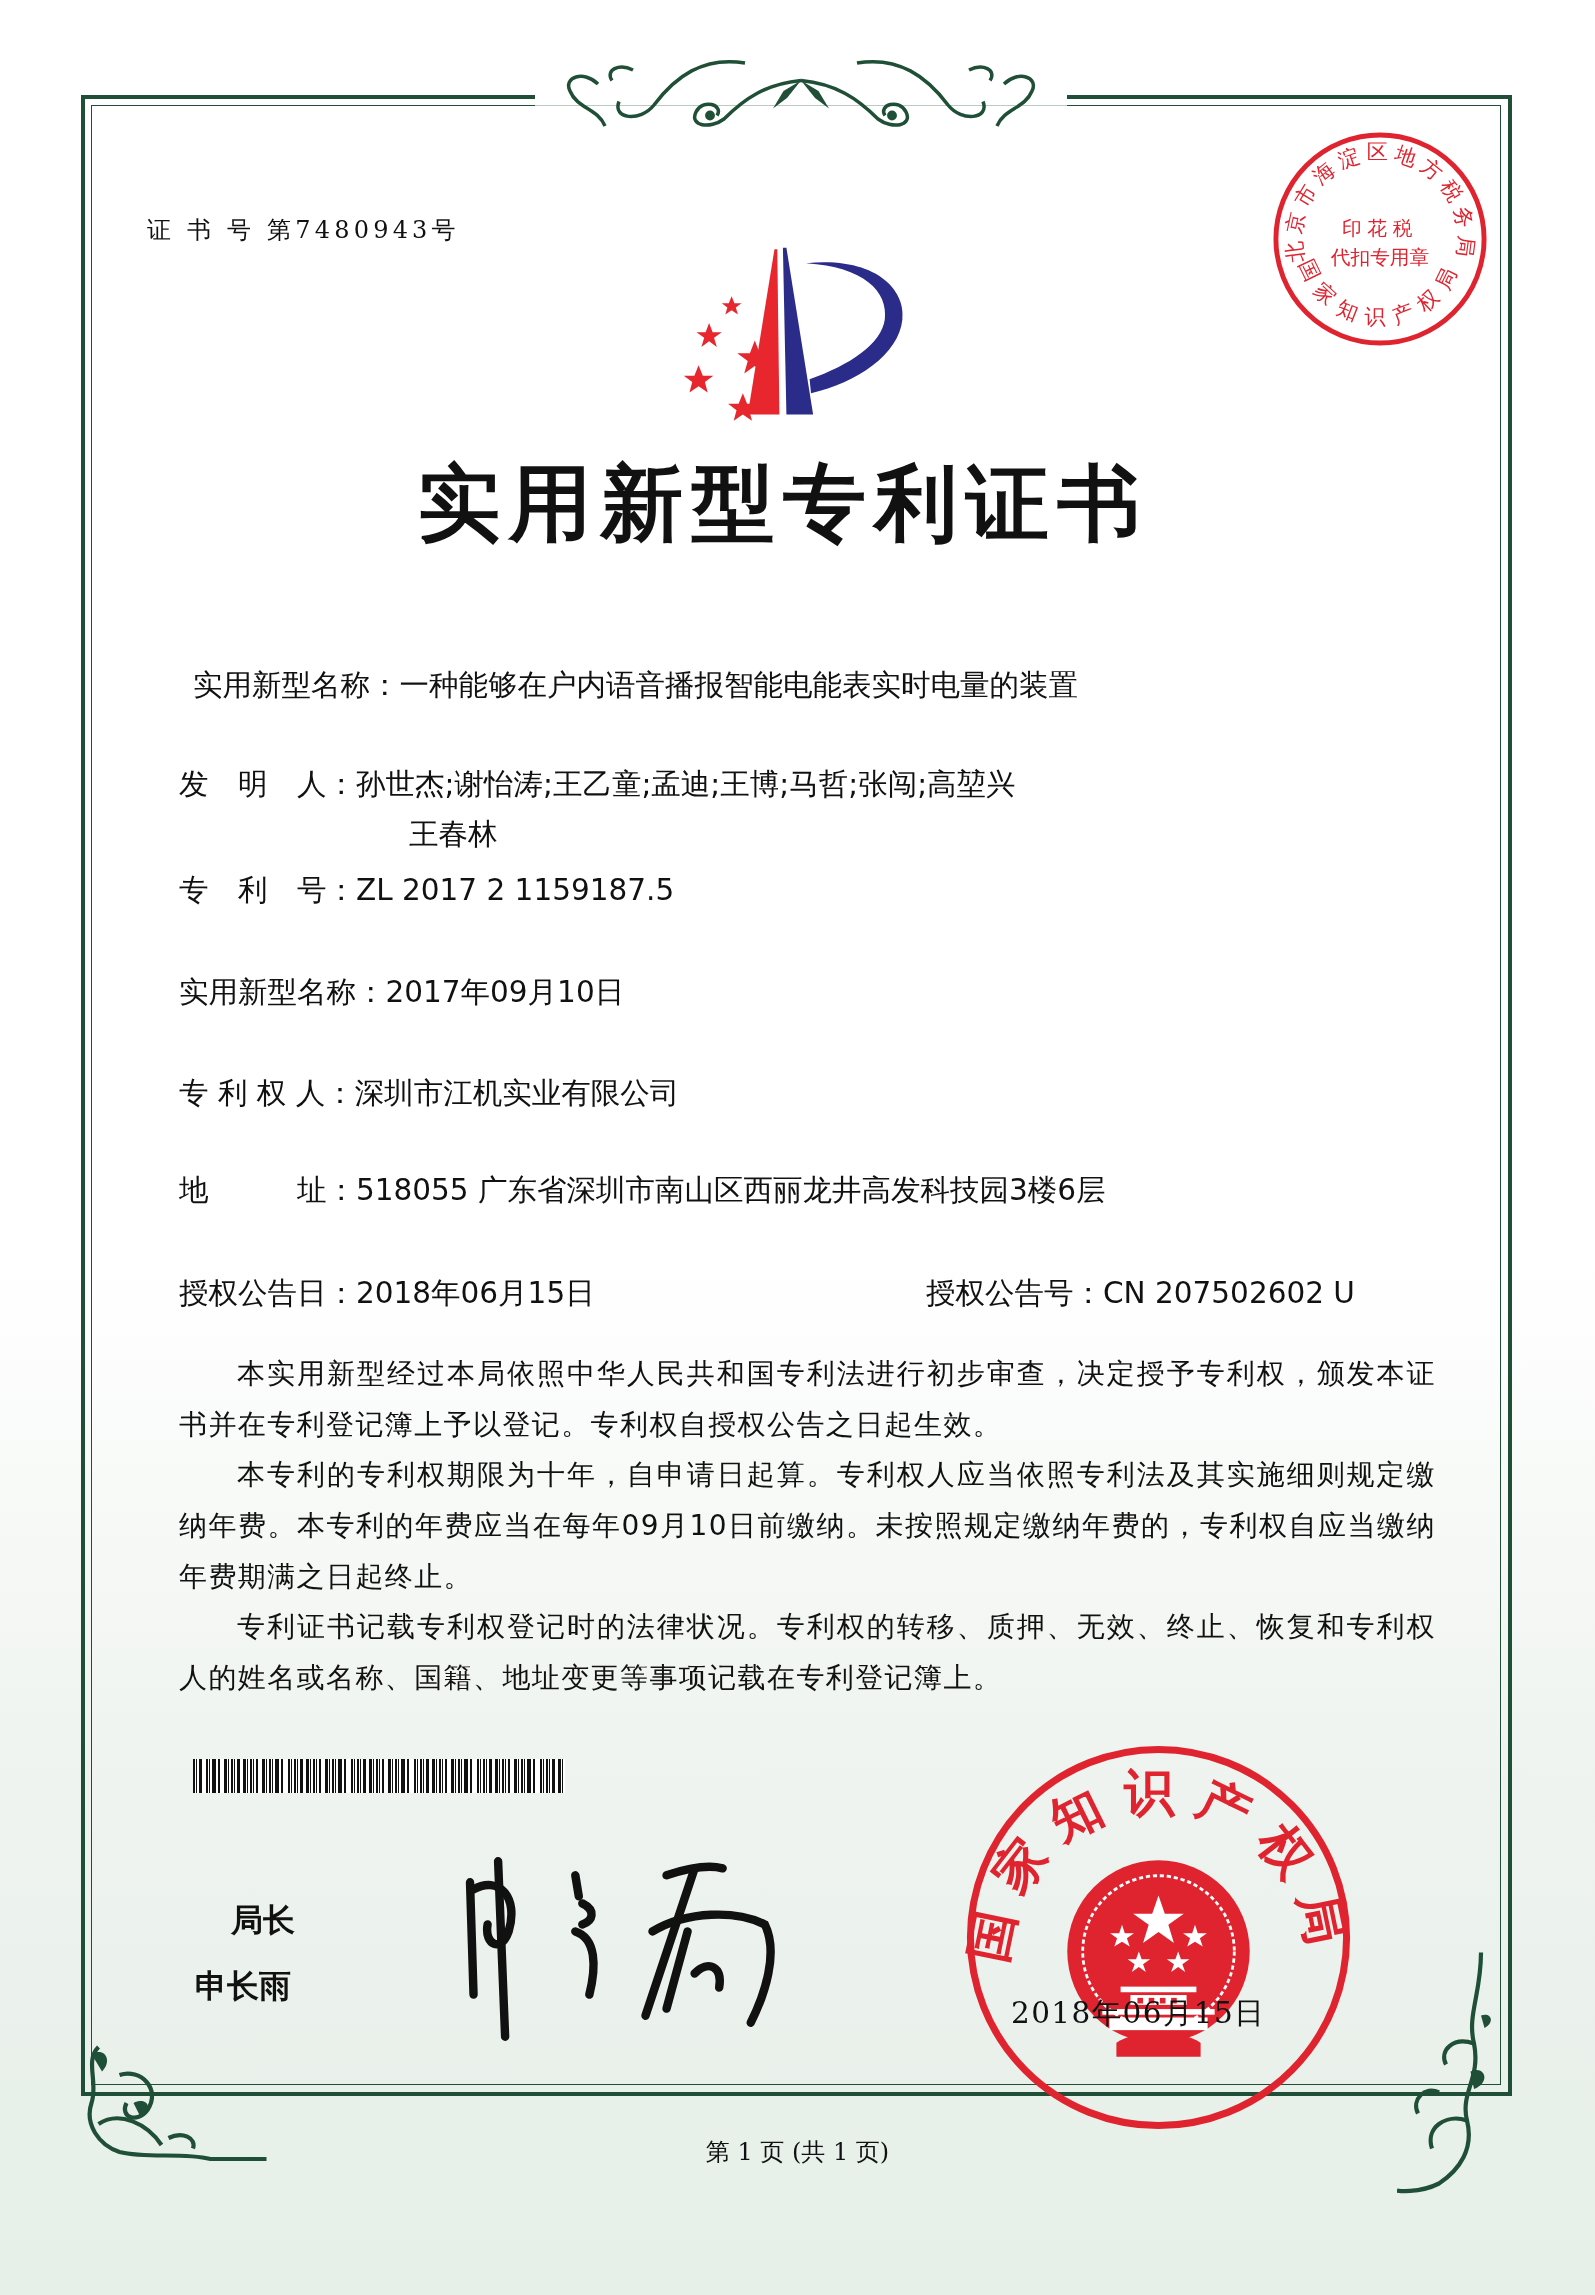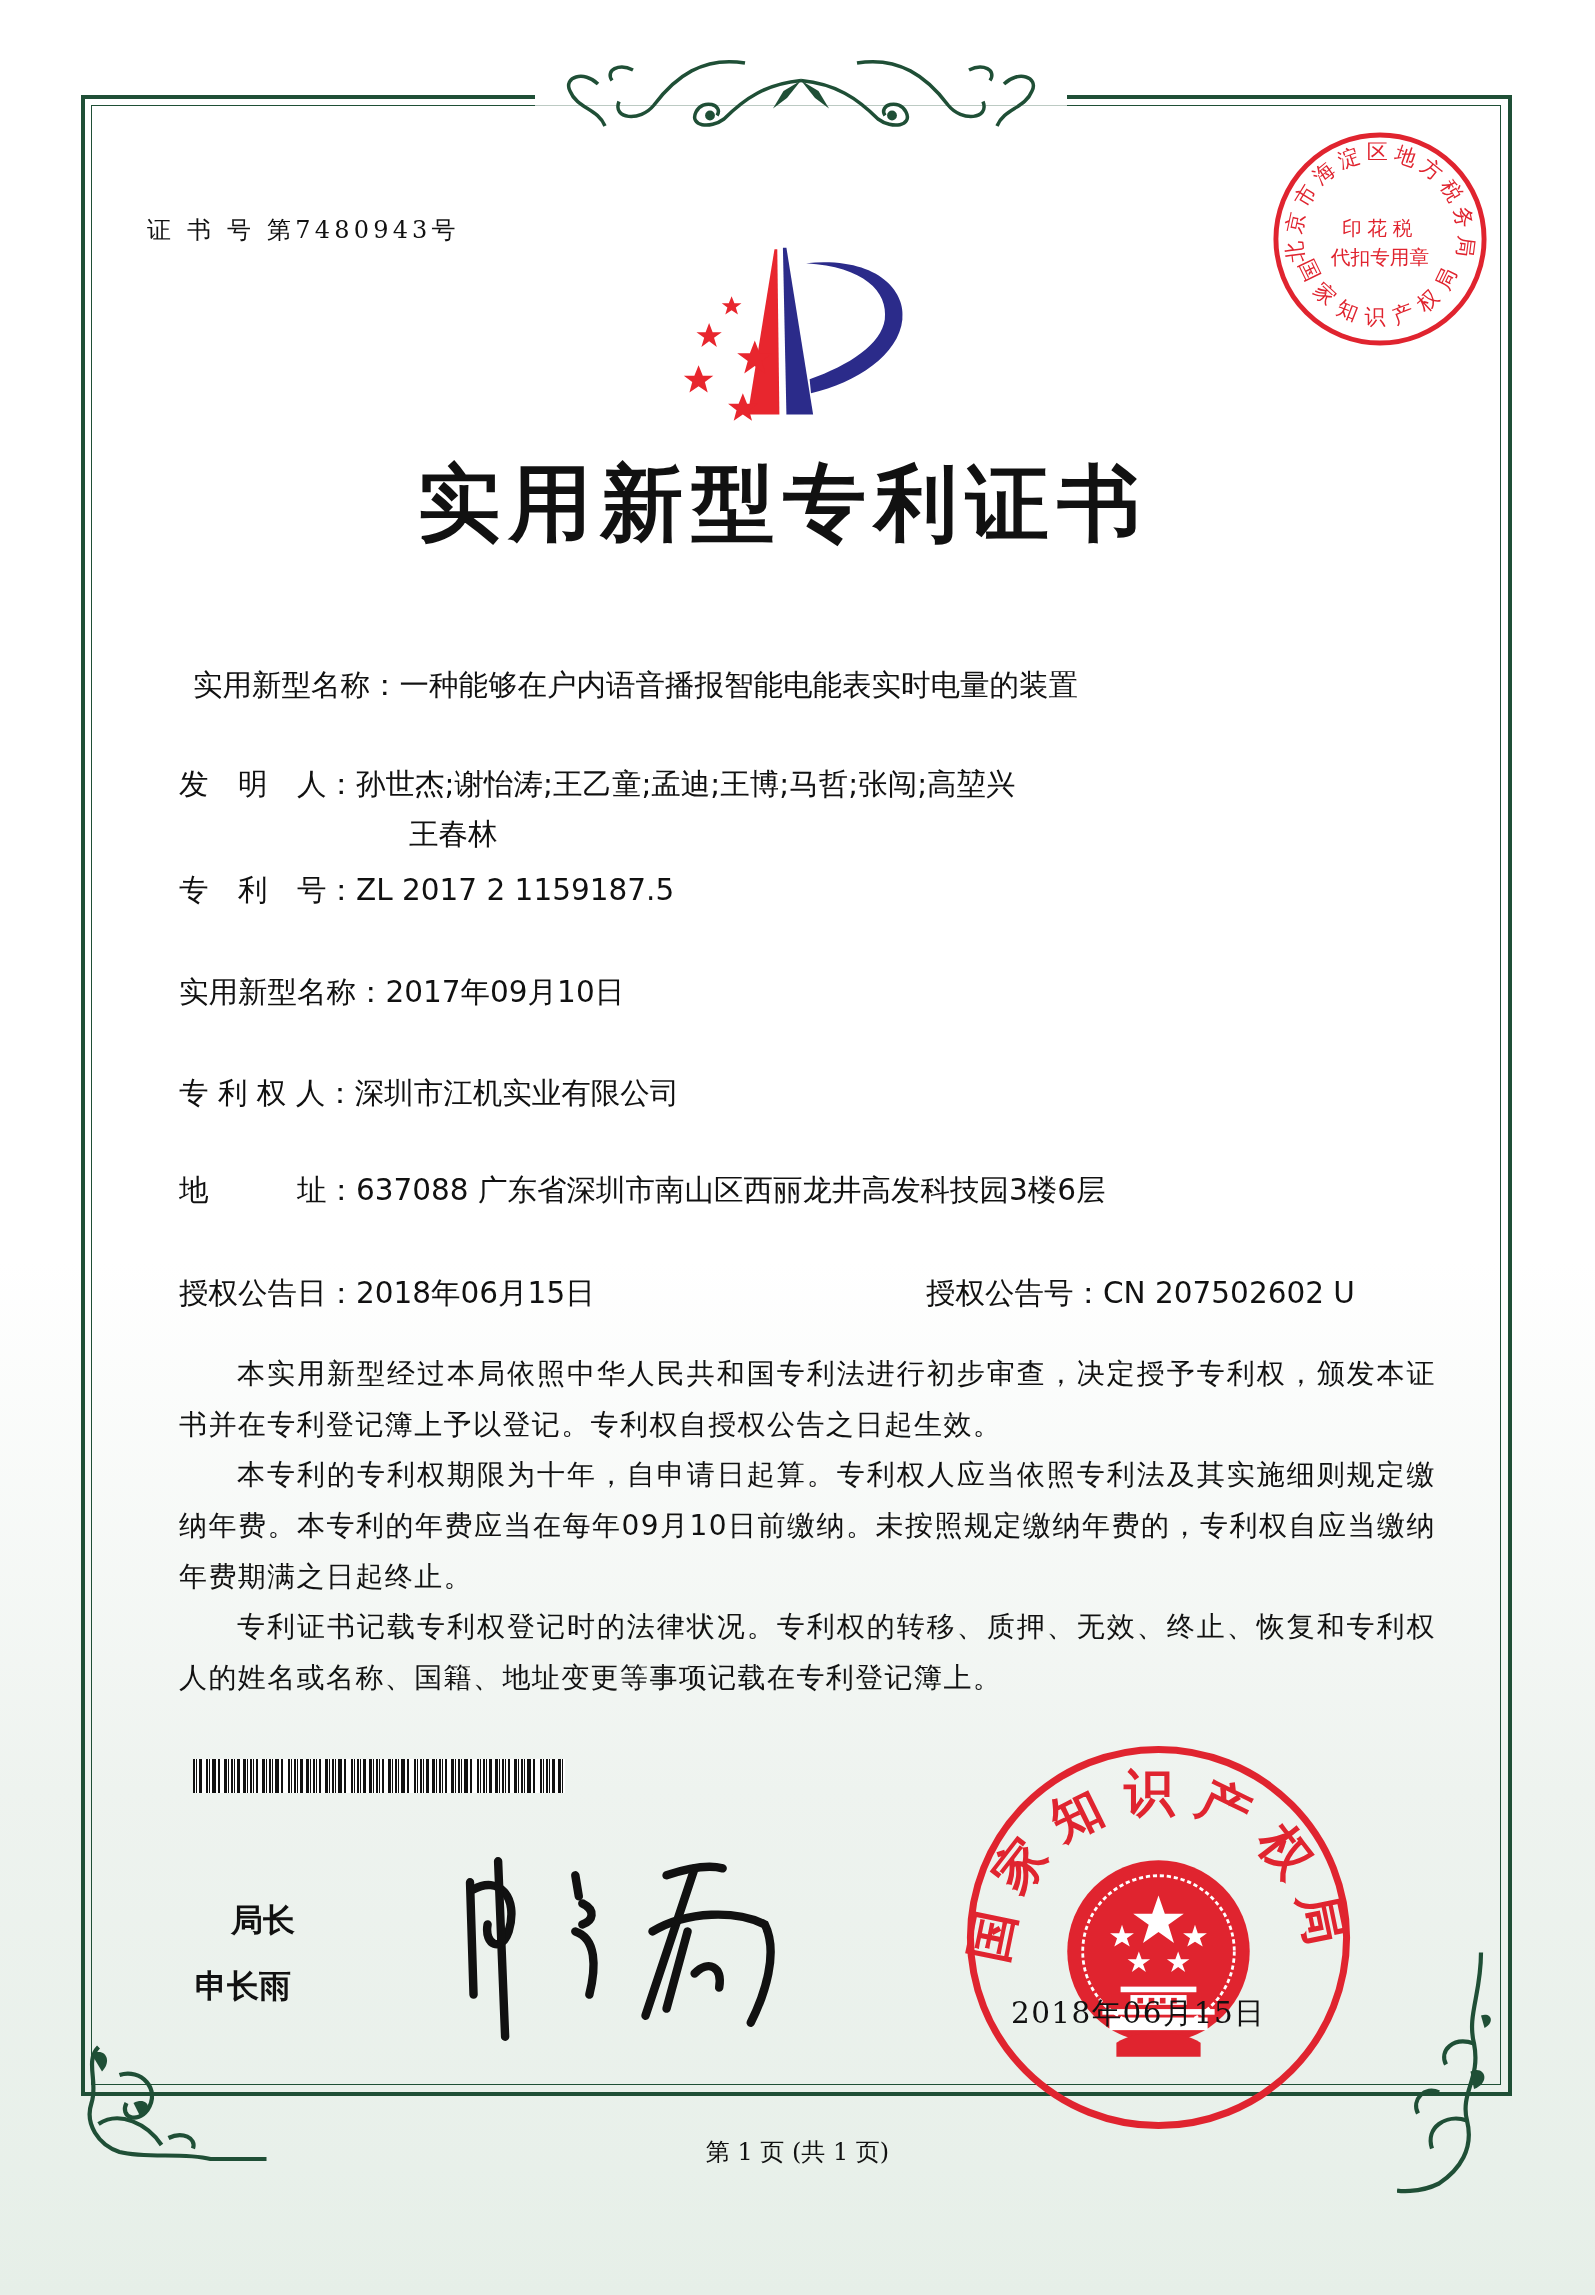--- a/index.html
+++ b/index.html
@@ -183,21 +183,21 @@
 
 <div class="field" style="left:179px; top:973px;">
   <span class="lbl">实用新型名称：</span><span class="val">2017年09月10日</span>
 </div>
 
 <div class="field" style="left:179px; top:1074px;">
   <span class="lbl">专 利 权 人：</span><span class="val">深圳市江机实业有限公司</span>
 </div>
 
 <div class="field" style="left:179px; top:1171px;">
-  <span class="lbl">地　　　址：</span><span class="val">637088 广东省深圳市南山区西丽龙井高发科技园3楼6层</span>
+  <span class="lbl">地　　　址：</span><span class="val">518055 广东省深圳市南山区西丽龙井高发科技园3楼6层</span>
 </div>
 
 <div class="field" style="left:179px; top:1274px;">
   <span class="lbl">授权公告日：</span><span class="val">2018年06月15日</span>
 </div>
 
 <div class="field" style="left:926px; top:1274px;">
   <span class="lbl">授权公告号：</span><span class="val">CN 207502602 U</span>
 </div>
 

